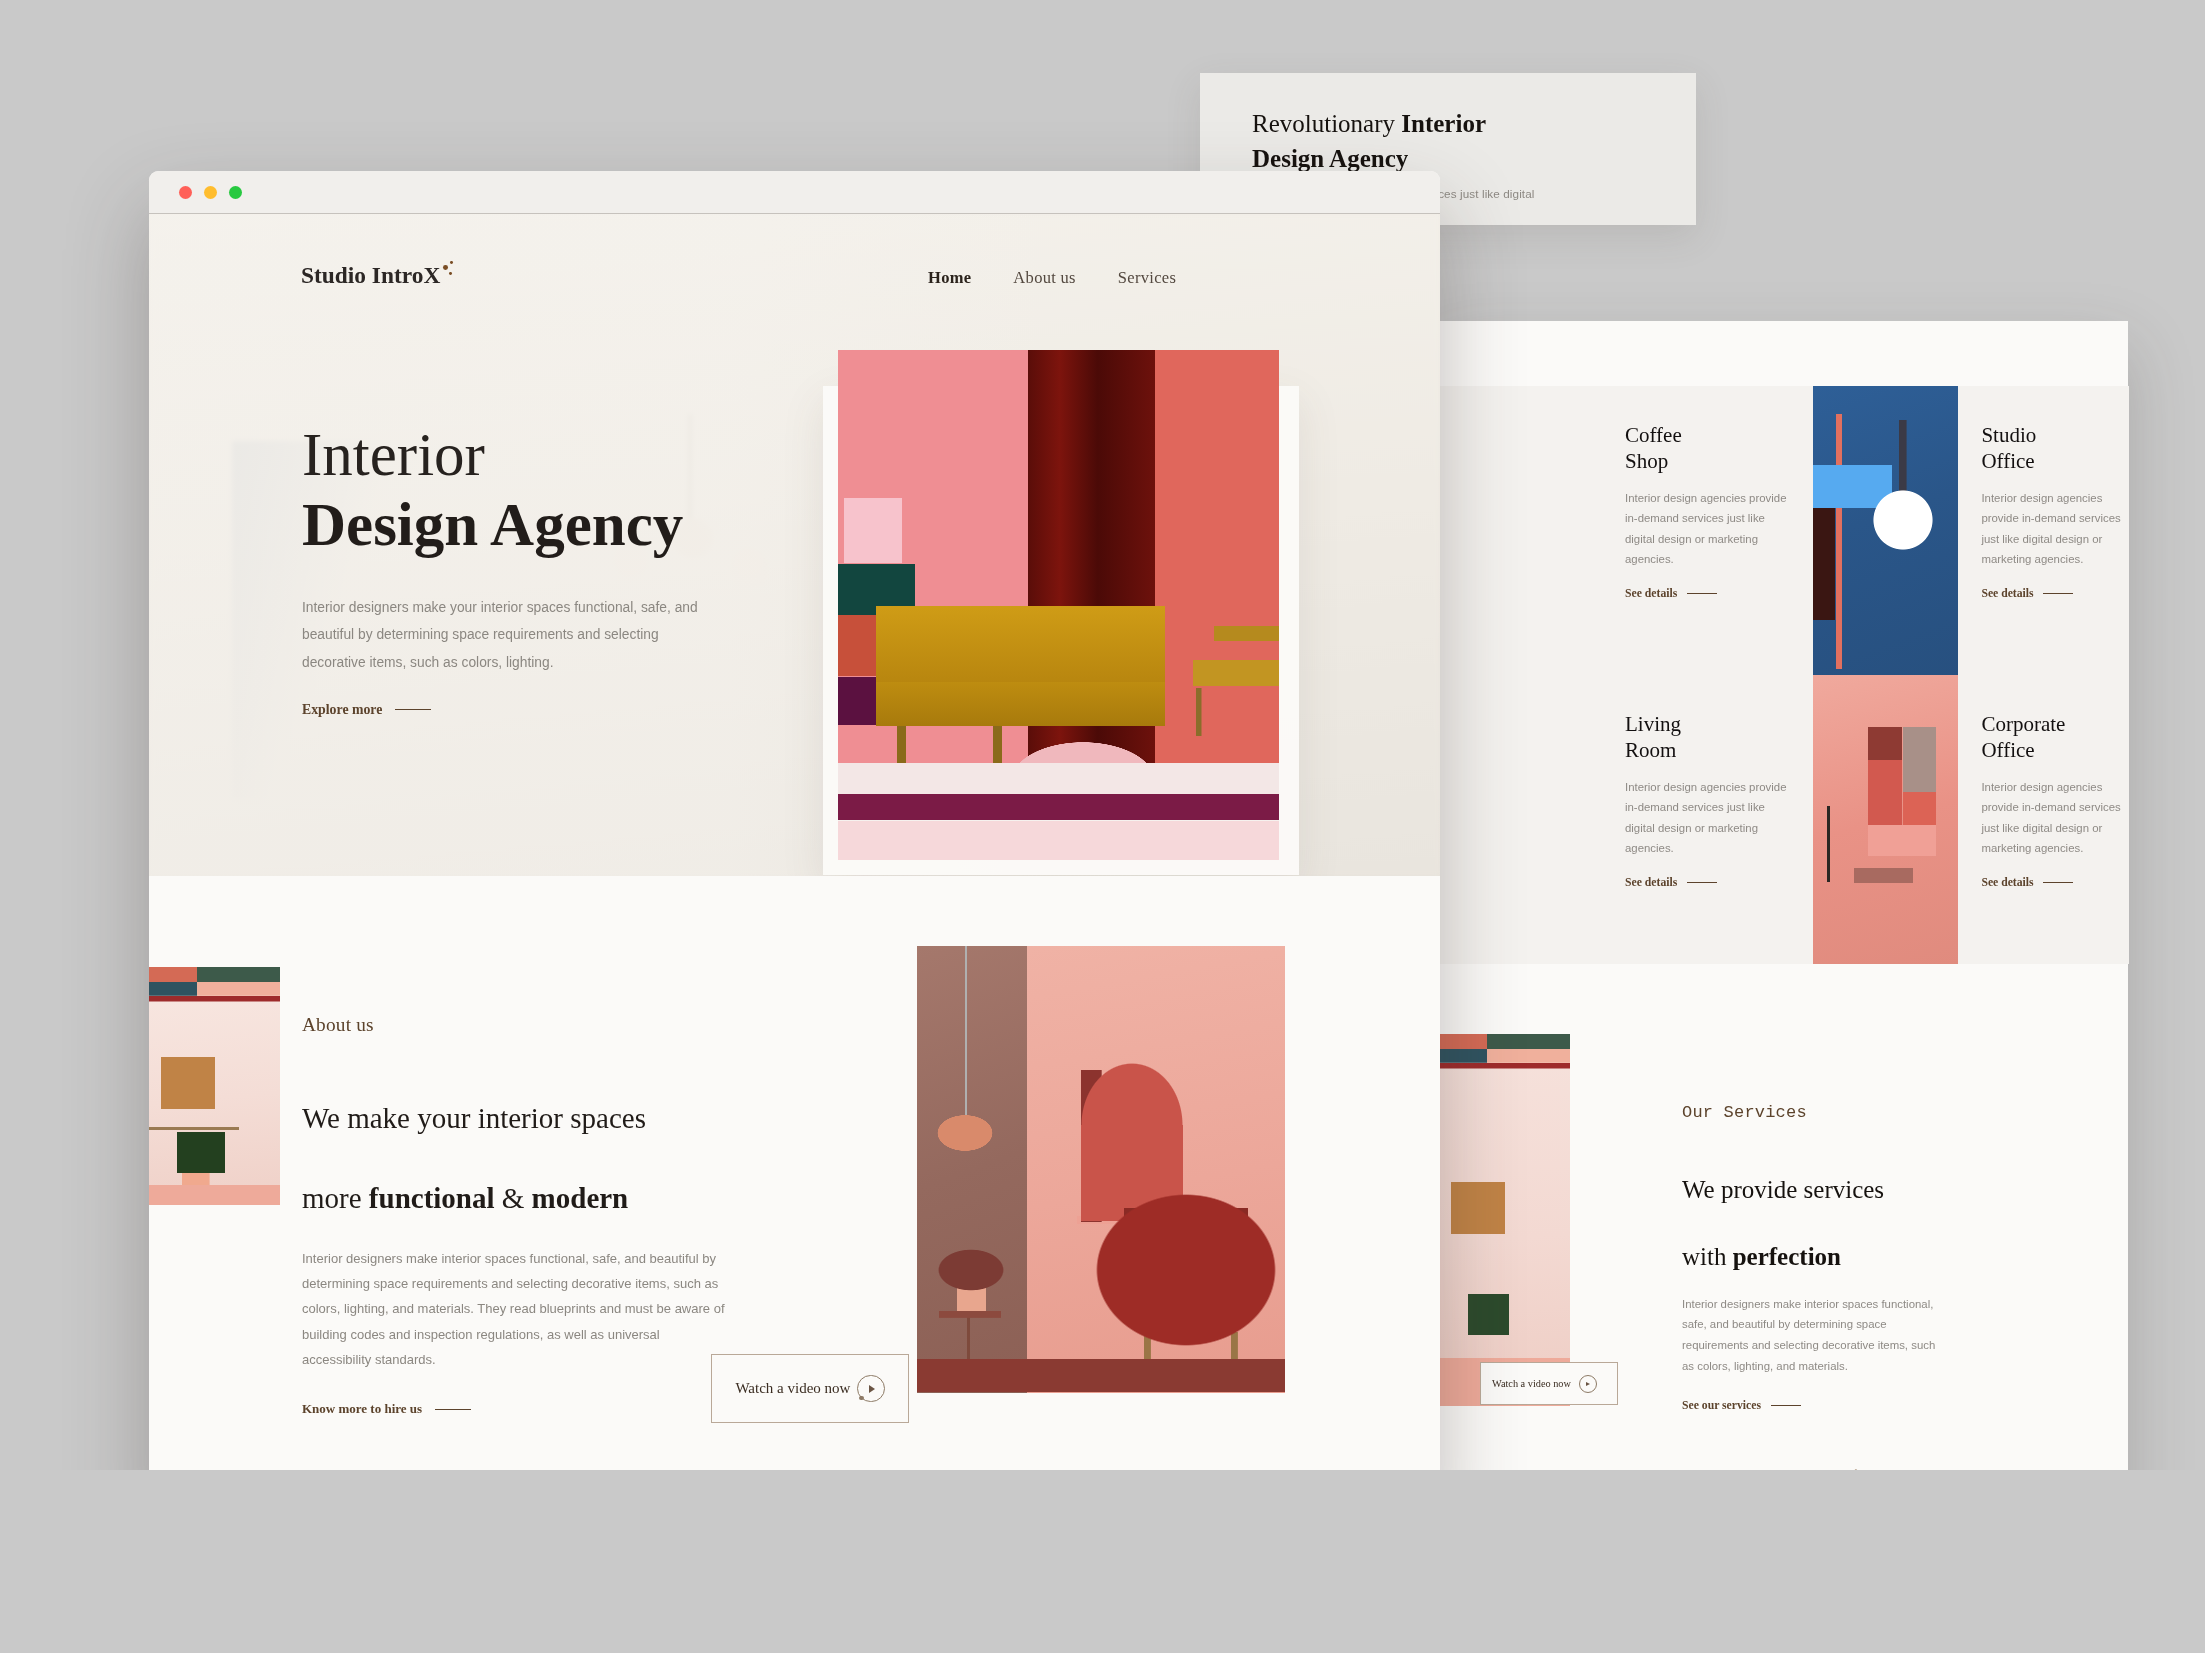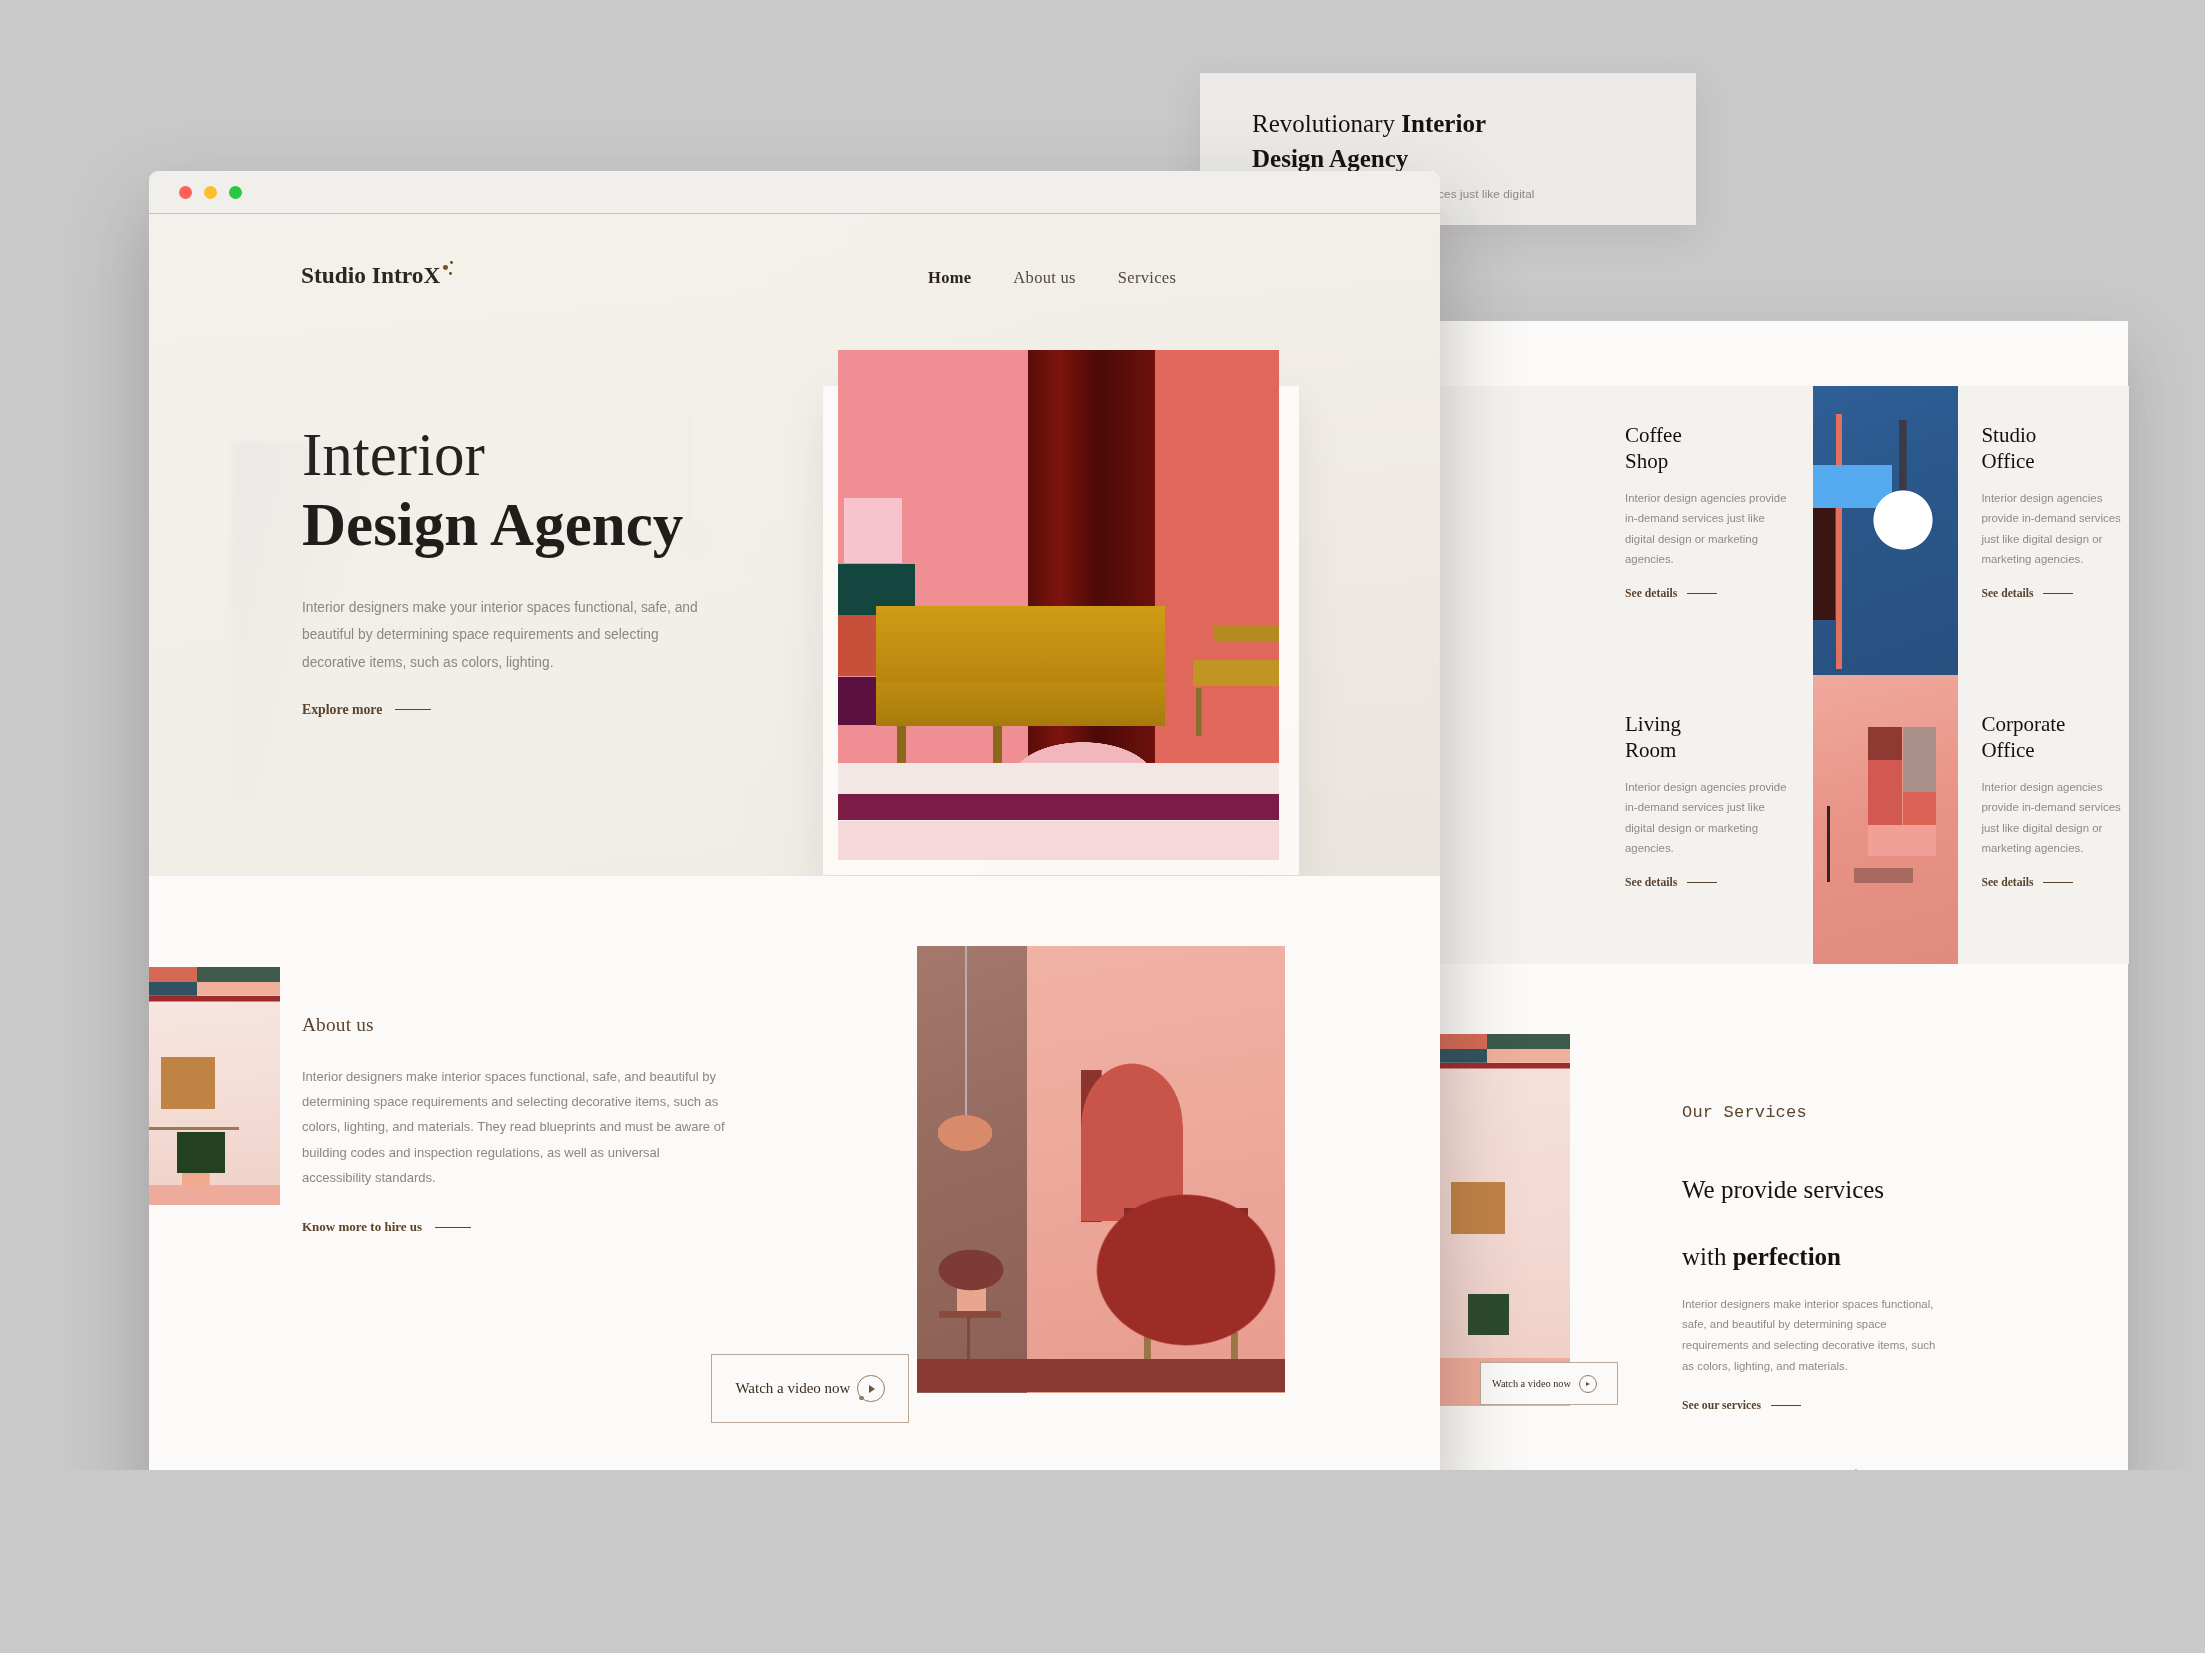--- a/index.html
+++ b/index.html
@@ -474,20 +474,24 @@
 
       <div class="hero-frame"></div>
       <div class="hero-img"></div>
     </section>
 
     <section class="about">
       <div class="about-strip"></div>
 
       <div class="about-copy">
         <div class="a-eyebrow">About us</div>
+        <div class="a-title">
+          <span>We make your interior spaces</span><br>
+          <span>more </span><b>functional</b><span> &amp; </span><b>modern</b>
+        </div>
         <p class="a-desc">Interior designers make interior spaces functional, safe, and beautiful by determining space requirements and selecting decorative items, such as colors, lighting, and materials. They read blueprints and must be aware of building codes and inspection regulations, as well as universal accessibility standards.</p>
         <div class="a-link">
           <span>Know more to hire us</span>
           <span class="rule"></span>
         </div>
       </div>
 
       <div class="about-img"></div>
 
       <div class="watch-btn">

